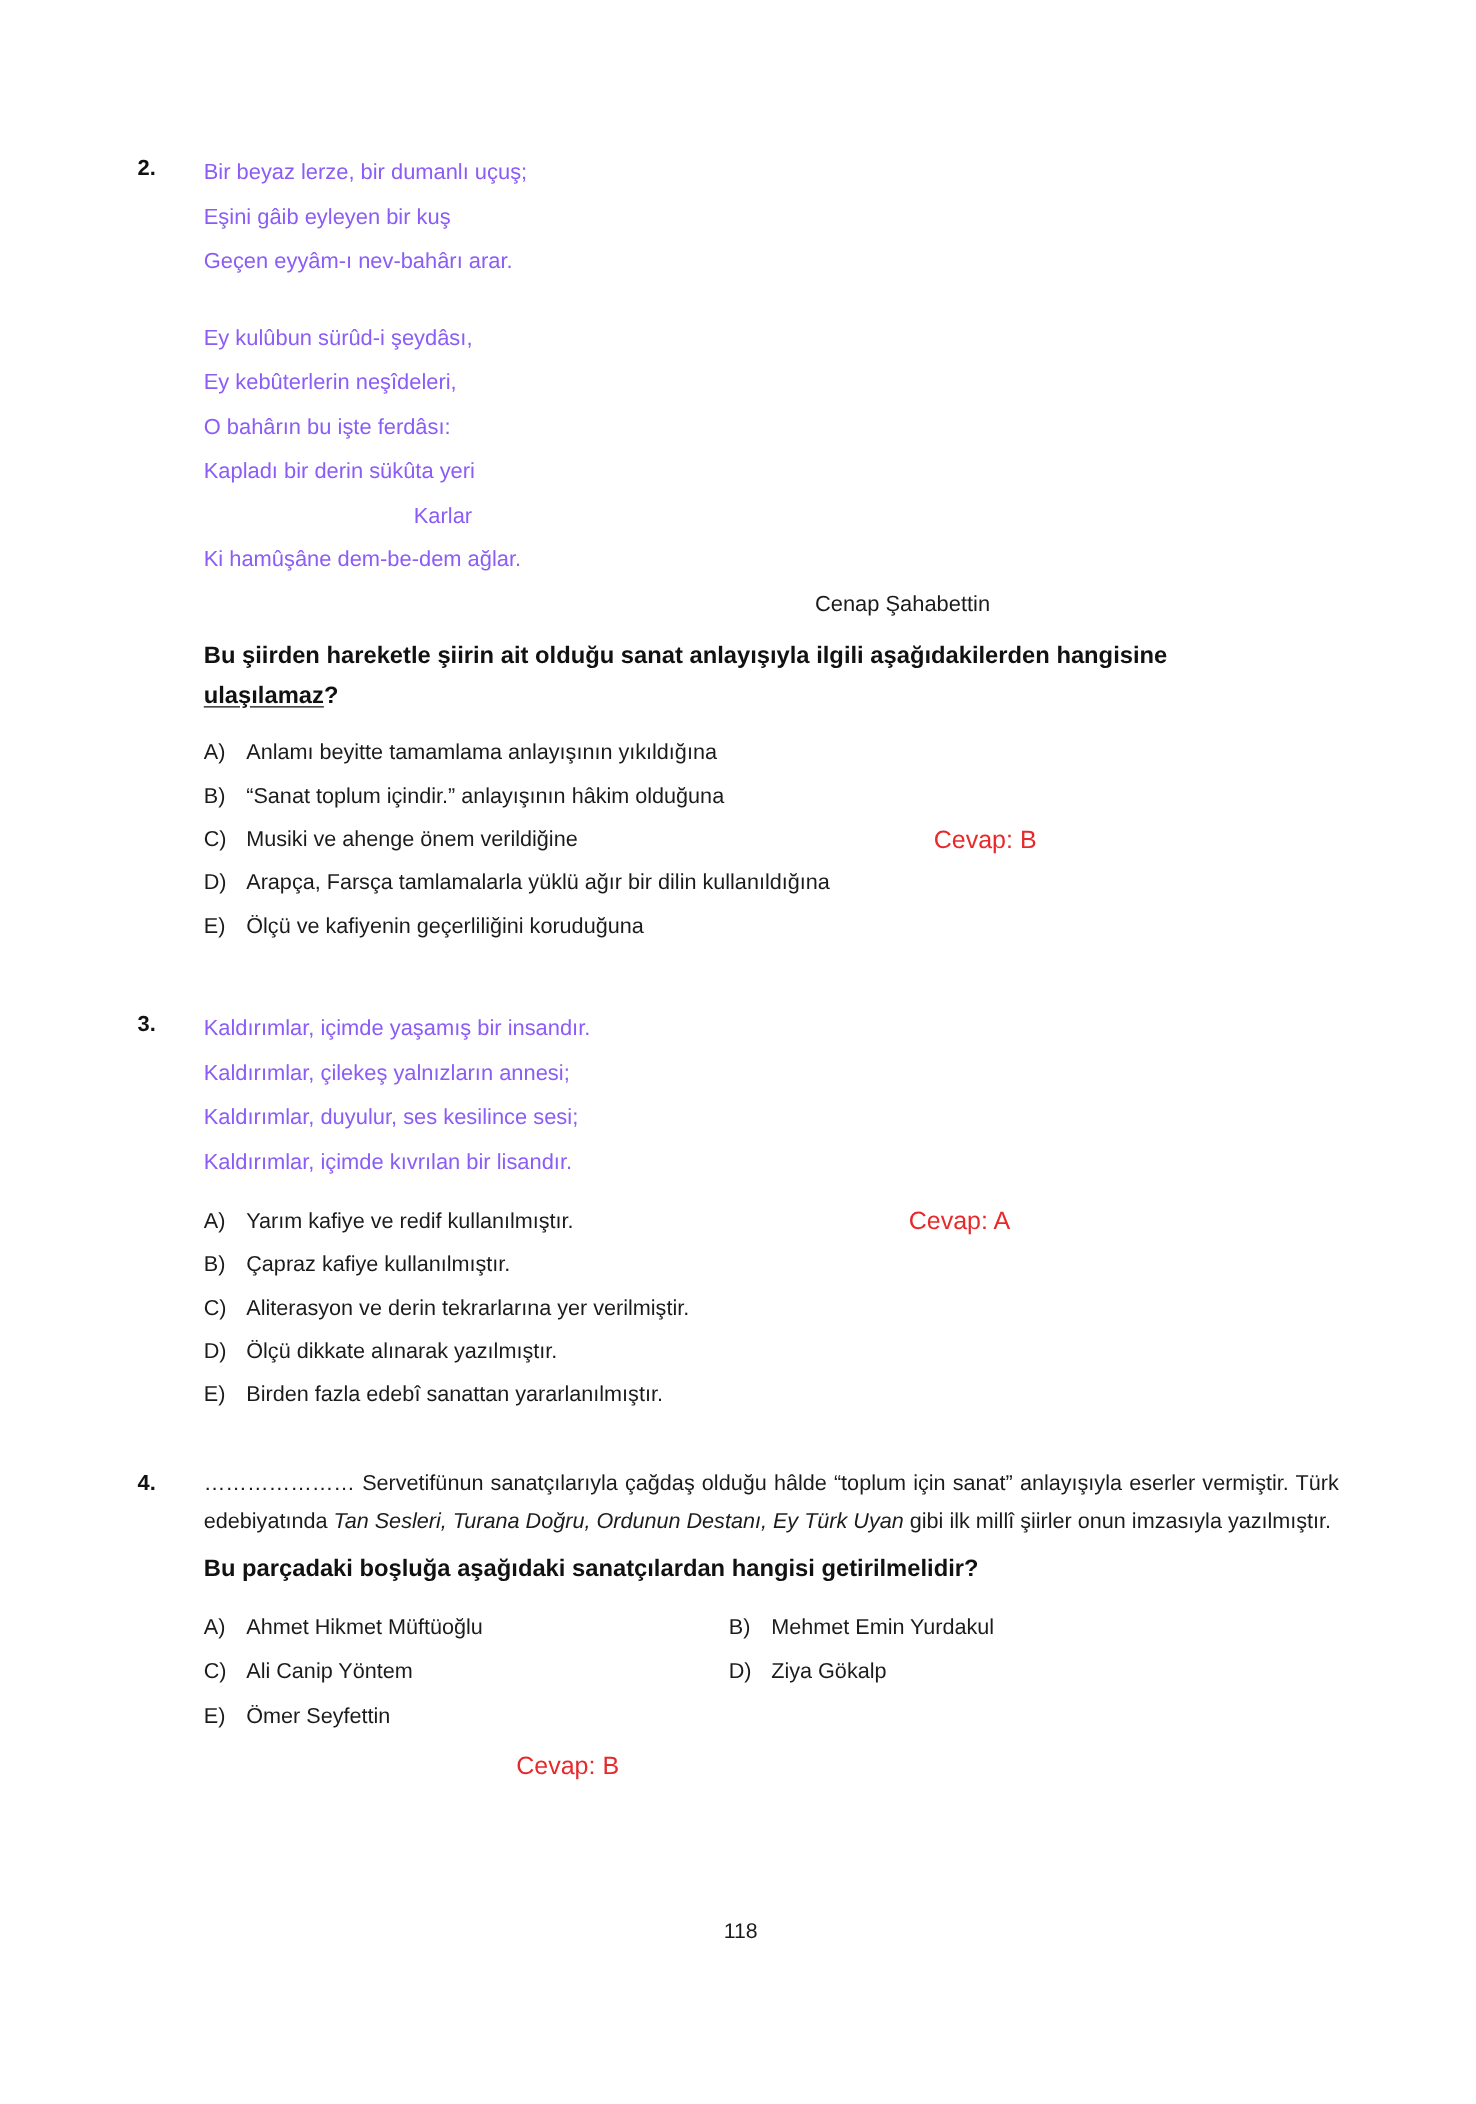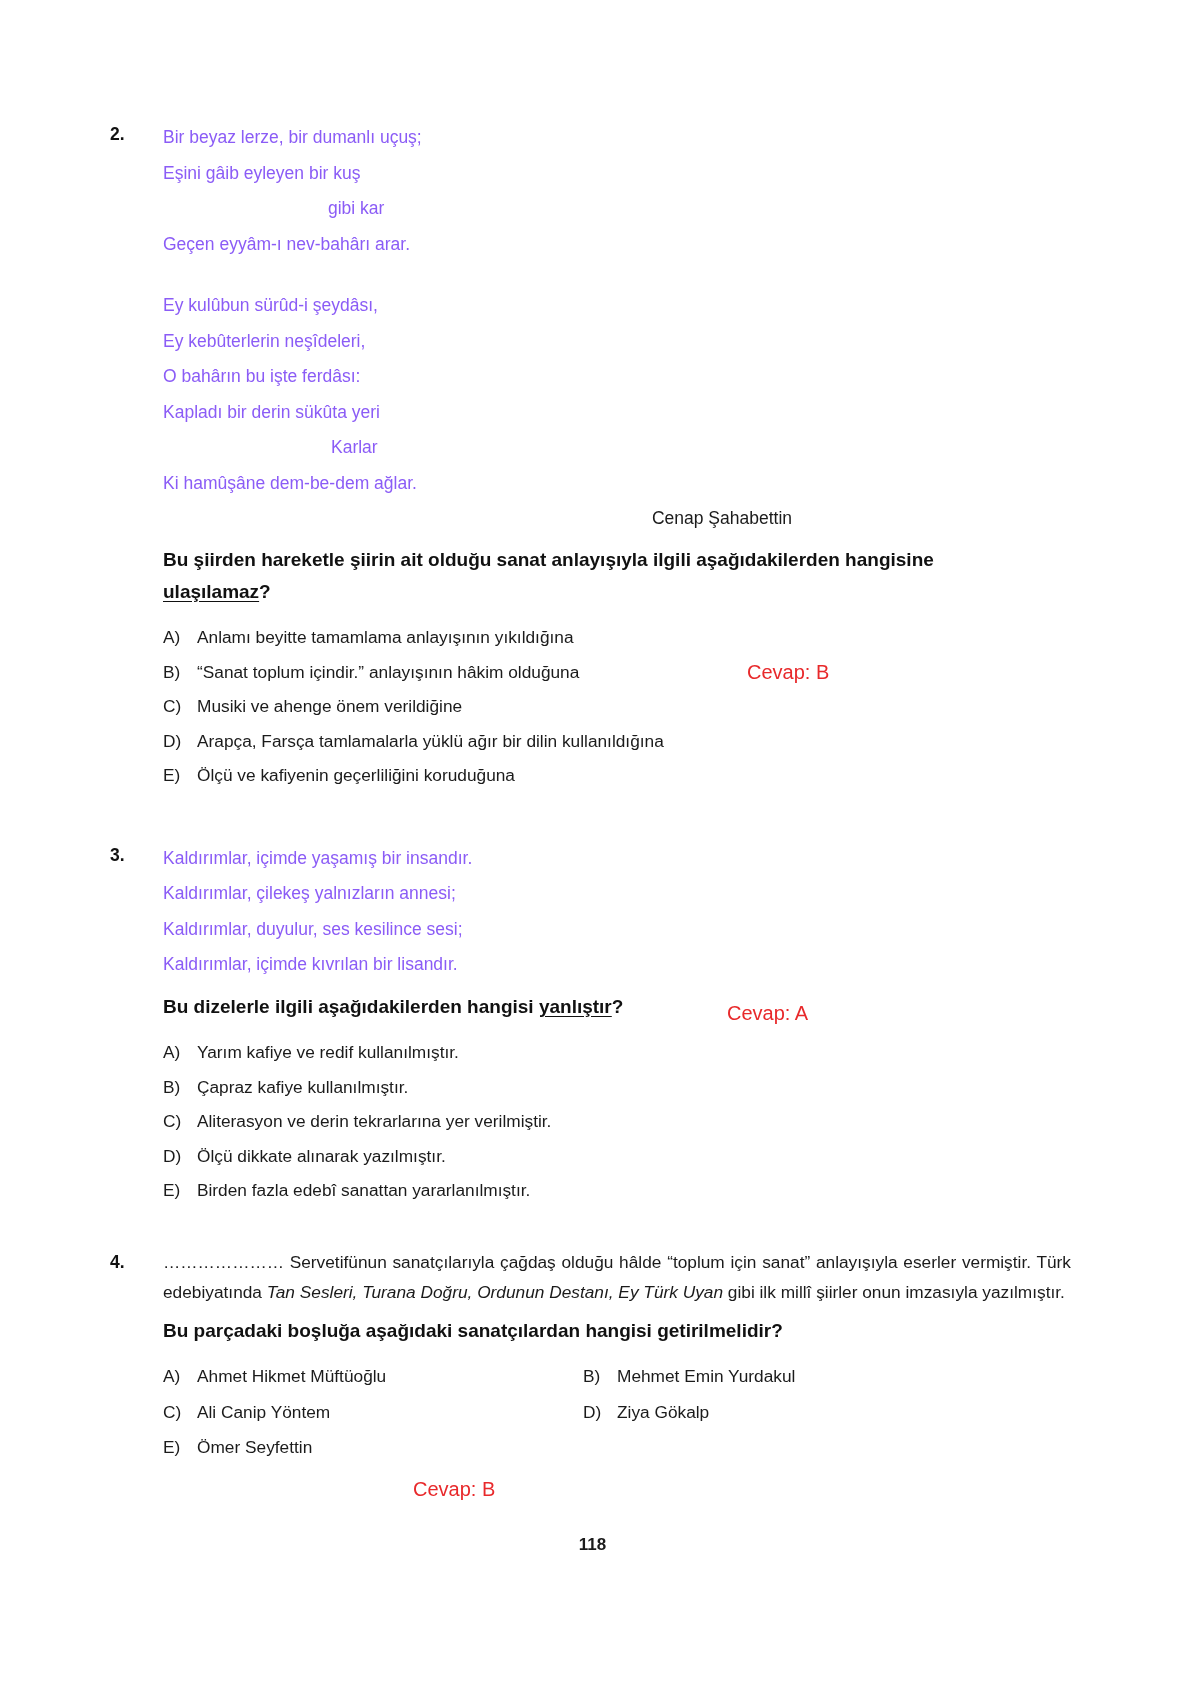--- a/index.html
+++ b/index.html
@@ -119,36 +119,34 @@
   .gap-lg { height: 48px; }
   .gap-md { height: 40px; }
   .footer {
     position: absolute;
     left: 4px;
     right: 0;
     bottom: 128px;
     text-align: center;
     font-size: 17px;
     color: #1b1b1b;
-    font-weight: bold;
   }
 </style>
 </head>
 <body>
 
 <div class="page">
 
   <div class="question">
     <div class="q-number">2.</div>
     <div class="q-body">
 
       <div>
         <div class="poem-line">Bir beyaz lerze, bir dumanlı uçuş;</div>
         <div class="poem-line">Eşini gâib eyleyen bir kuş</div>
-        <div class="poem-line indent-1">gibi kar</div>
         <div class="poem-line">Geçen eyyâm-ı nev-bahârı arar.</div>
         <div class="poem-blank"></div>
         <div class="poem-line">Ey kulûbun sürûd-i şeydâsı,</div>
         <div class="poem-line">Ey kebûterlerin neşîdeleri,</div>
         <div class="poem-line">O bahârın bu işte ferdâsı:</div>
         <div class="poem-line">Kapladı bir derin sükûta yeri</div>
         <div class="poem-line indent-2">Karlar</div>
         <div class="poem-line">Ki hamûşâne dem-be-dem ağlar.</div>
       </div>
 
@@ -188,21 +186,20 @@
     <div class="q-number">3.</div>
     <div class="q-body">
 
       <div>
         <div class="poem-line">Kaldırımlar, içimde yaşamış bir insandır.</div>
         <div class="poem-line">Kaldırımlar, çilekeş yalnızların annesi;</div>
         <div class="poem-line">Kaldırımlar, duyulur, ses kesilince sesi;</div>
         <div class="poem-line">Kaldırımlar, içimde kıvrılan bir lisandır.</div>
       </div>
 
-      <div class="stem"><span>Bu dizelerle ilgili aşağıdakilerden hangisi </span><span class="u">yanlıştır</span><span>?</span></div>
 
       <div class="options">
         <div class="option">
           <span class="letter">A)</span>
           <span class="text">Yarım kafiye ve redif kullanılmıştır.</span>
         </div>
         <div class="option">
           <span class="letter">B)</span>
           <span class="text">Çapraz kafiye kullanılmıştır.</span>
         </div>

